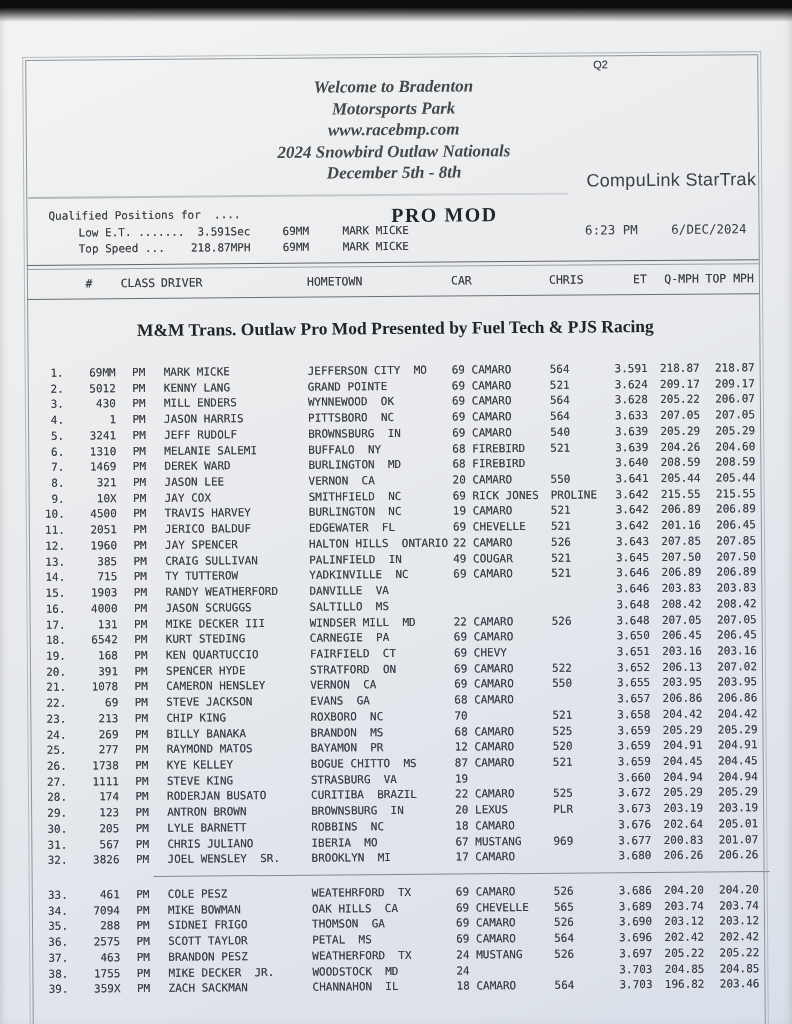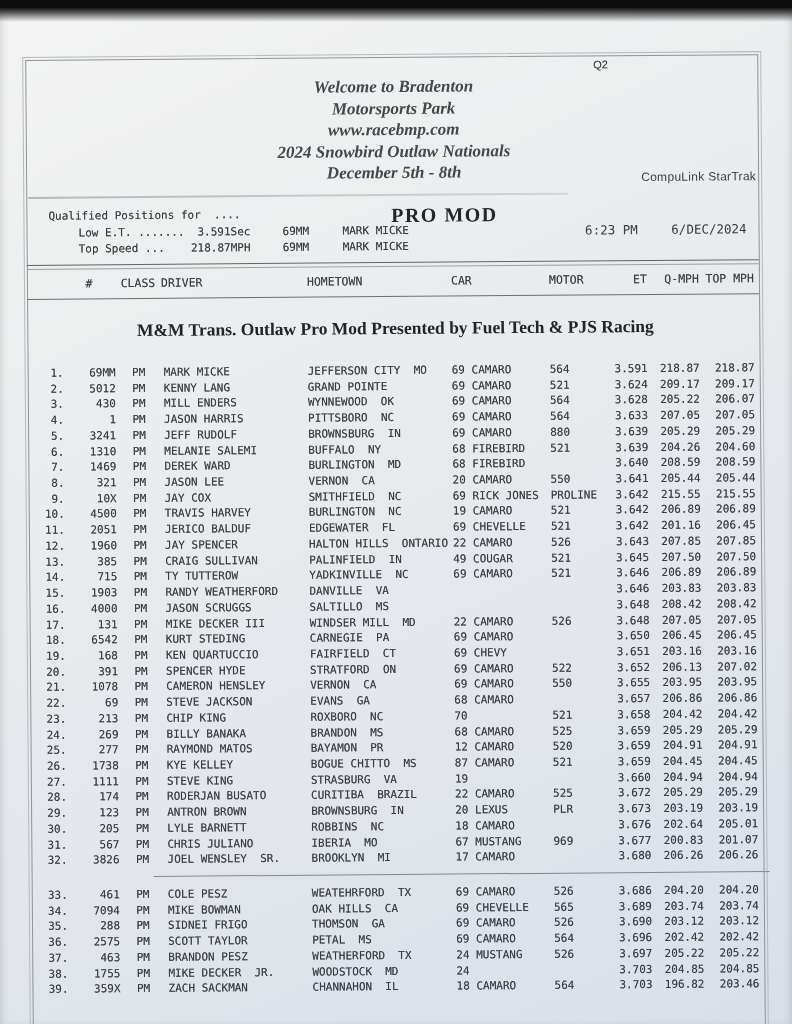--- a/index.html
+++ b/index.html
@@ -15,21 +15,21 @@
   }
   .sheet{position:absolute;left:0;top:0;width:792px;height:1016px;transform:rotate(-0.45deg);transform-origin:50% 40%;}
   .frame{position:absolute;left:25px;top:46px;width:737px;height:1010px;border:1px solid #b4bac3;}
   .frame-inner{position:absolute;left:2px;top:2px;right:2px;bottom:2px;border:1px solid #8e949d;}
   .mono{font-family:"DejaVu Sans Mono",monospace;font-size:11px;color:#383b41;text-shadow:0 0 .5px rgba(56,59,65,.55);}
 
   .q2{position:absolute;left:596px;top:52px;font-size:11px;color:#3c3f45;font-family:"Liberation Sans",sans-serif;}
   .head-block{position:absolute;left:96px;top:68px;width:600px;text-align:center;
     font-family:"Liberation Serif",serif;font-style:italic;font-weight:600;
     font-size:17px;line-height:21.5px;color:#44474e;}
-  .complink{position:absolute;right:34px;top:164px;font-size:12px;color:#3d4046;letter-spacing:.3px;}
+  .complink{position:absolute;right:34px;top:164px;font-size:18px;color:#3d4046;letter-spacing:.3px;}
   .faint-rule{position:absolute;left:30px;top:186px;width:540px;height:2px;
     background:linear-gradient(90deg,rgba(130,136,144,.55),rgba(130,136,144,.25));}
 
   .qual{position:absolute;left:50px;top:198px;}
   .qual-line{display:flex;line-height:16.5px;white-space:pre;}
   .qual-indent{padding-left:30px;}
   .q-label{display:inline-block;width:104px;}
   .q-val{display:inline-block;width:48px;text-align:right;}
   .q-unit{display:inline-block;width:40px;}
   .q-car{display:inline-block;width:52px;padding-left:12px;}
@@ -119,21 +119,21 @@
 
     <div class="rule-heavy" style="top:254px"></div>
 
     <div class="cols-header grid-row mono">
       <span class="c h-pos"></span>
       <span class="c h-num">#</span>
       <span class="c h-cls">CLASS</span>
       <span class="c">DRIVER</span>
       <span class="c">HOMETOWN</span>
       <span class="c">CAR</span>
-      <span class="c">MOTOR</span>
+      <span class="c">CHRIS</span>
       <span class="c h-et">ET</span>
       <span class="c h-qmph">Q-MPH</span>
       <span class="c h-top">TOP MPH</span>
     </div>
 
     <div class="rule-thin" style="top:288px"></div>
 
     <div class="event-title">M&amp;M Trans. Outlaw Pro Mod Presented by Fuel Tech &amp; PJS Racing</div>
 
     <div class="tbody tbody-a mono" id="rows-main">
@@ -185,21 +185,21 @@
           <span class="c c-qmph">207.05</span>
           <span class="c c-top">207.05</span>
         </div>
         <div class="trow grid-row">
           <span class="c c-pos">5.</span>
           <span class="c c-num">3241</span>
           <span class="c c-cls">PM</span>
           <span class="c c-driver">JEFF RUDOLF</span>
           <span class="c c-home">BROWNSBURG  IN</span>
           <span class="c c-car">69 CAMARO</span>
-          <span class="c c-motor">880</span>
+          <span class="c c-motor">540</span>
           <span class="c c-et">3.639</span>
           <span class="c c-qmph">205.29</span>
           <span class="c c-top">205.29</span>
         </div>
         <div class="trow grid-row">
           <span class="c c-pos">6.</span>
           <span class="c c-num">1310</span>
           <span class="c c-cls">PM</span>
           <span class="c c-driver">MELANIE SALEMI</span>
           <span class="c c-home">BUFFALO  NY</span>

